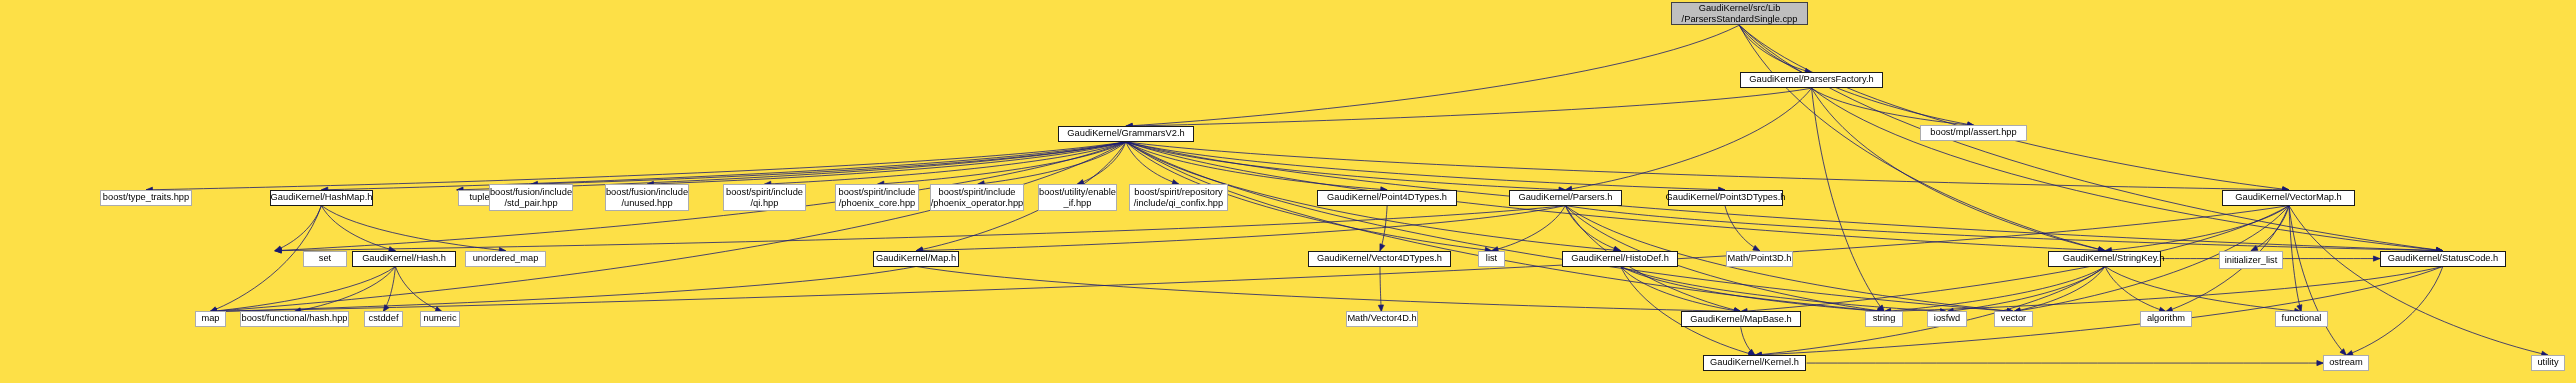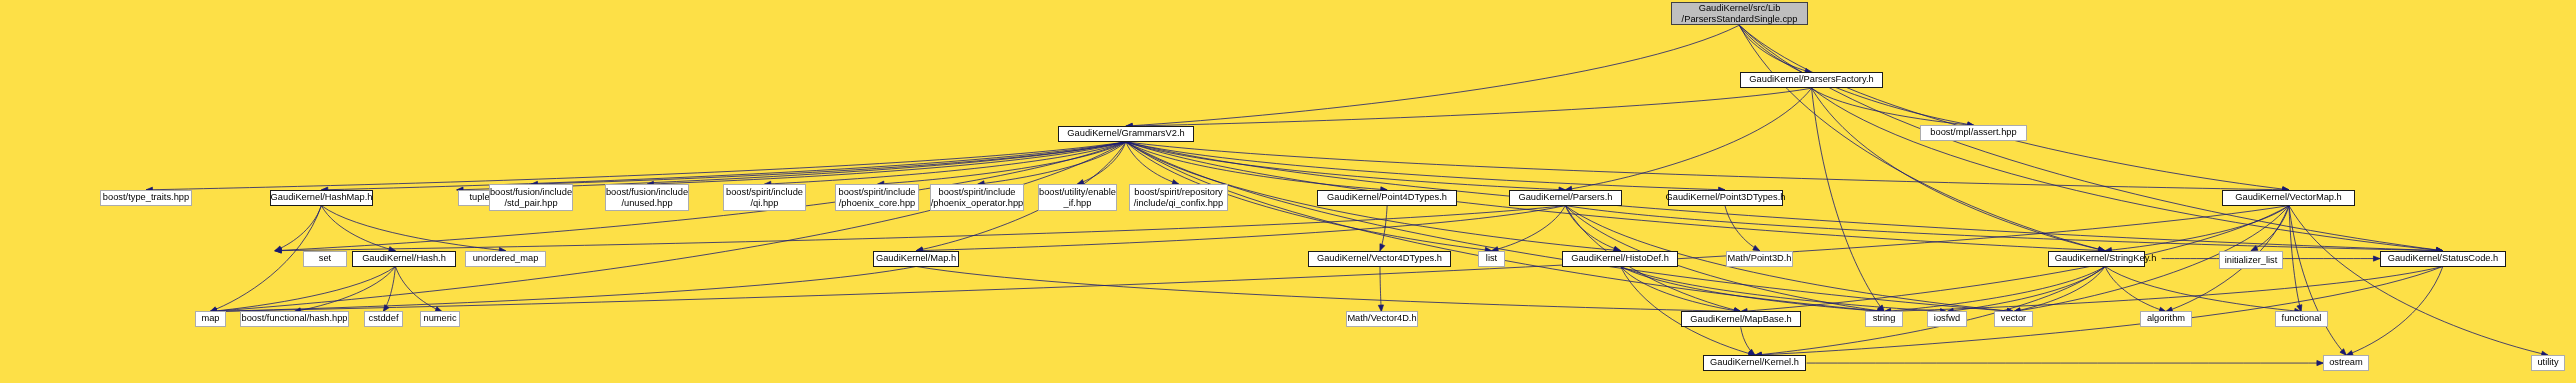--- a/index.html
+++ b/index.html
@@ -212,21 +212,21 @@
       <div class="node hdr" style="left: 1668px; top: 190px; width: 115px; height: 15.7px;">GaudiKernel/Point3DTypes.h</div>
       <div class="node hdr" style="left: 2222px; top: 190px; width: 133px; height: 15.7px;">GaudiKernel/VectorMap.h</div>
       <div class="node" style="left: 263px; top: 251px; width: 44px; height: 15.7px; margin-left: 40px;">set</div>
       <div class="node hdr" style="left: 344px; top: 251px; width: 104px; height: 15.7px; margin-left: 8px;">GaudiKernel/Hash.h</div>
       <div class="node" style="left: 465px; top: 251px; width: 81px; height: 15.7px;">unordered_map</div>
       <div class="node hdr" style="left: 873px; top: 251px; width: 86px; height: 15.7px; text-align: right;">GaudiKernel/Map.h</div>
       <div class="node hdr" style="left: 1308px; top: 251px; width: 143px; height: 15.7px;">GaudiKernel/Vector4DTypes.h</div>
       <div class="node" style="left: 1478px; top: 251px; width: 27px; height: 15.7px;">list</div>
       <div class="node hdr" style="left: 1562px; top: 251px; width: 116px; height: 15.7px;">GaudiKernel/HistoDef.h</div>
       <div class="node" style="left: 1726px; top: 251px; width: 67px; height: 15.7px;">Math/Point3D.h</div>
-      <div class="node hdr" style="left: 2048px; top: 251px; width: 97px; height: 15.7px; padding-left: 21px;">GaudiKernel/StringKey.h</div>
+      <div class="node hdr" style="left: 2048px; top: 251px; width: 113px; height: 15.7px; padding-left: 21px;">GaudiKernel/StringKey.h</div>
       <div class="node" style="left: 2219px; top: 251px; width: 64px; height: 18px;">initializer_list</div>
       <div class="node hdr" style="left: 2380px; top: 251px; width: 126px; height: 15.7px;">GaudiKernel/StatusCode.h</div>
       <div class="node" style="left: 1346px; top: 311px; width: 72px; height: 15.7px;">Math/Vector4D.h</div>
       <div class="node" style="left: 195px; top: 311px; width: 31px; height: 15.7px;">map</div>
       <div class="node" style="left: 240px; top: 311px; width: 109px; height: 15.7px;">boost/functional/hash.hpp</div>
       <div class="node" style="left: 364px; top: 311px; width: 39px; height: 15.7px;">cstddef</div>
       <div class="node" style="left: 420px; top: 311px; width: 40px; height: 15.7px;">numeric</div>
       <div class="node hdr" style="left: 1681px; top: 311px; width: 120px; height: 16px;">GaudiKernel/MapBase.h</div>
       <div class="node" style="left: 1865px; top: 311px; width: 38px; height: 15.7px;">string</div>
       <div class="node" style="left: 1927px; top: 311px; width: 40px; height: 15.7px;">iosfwd</div>

